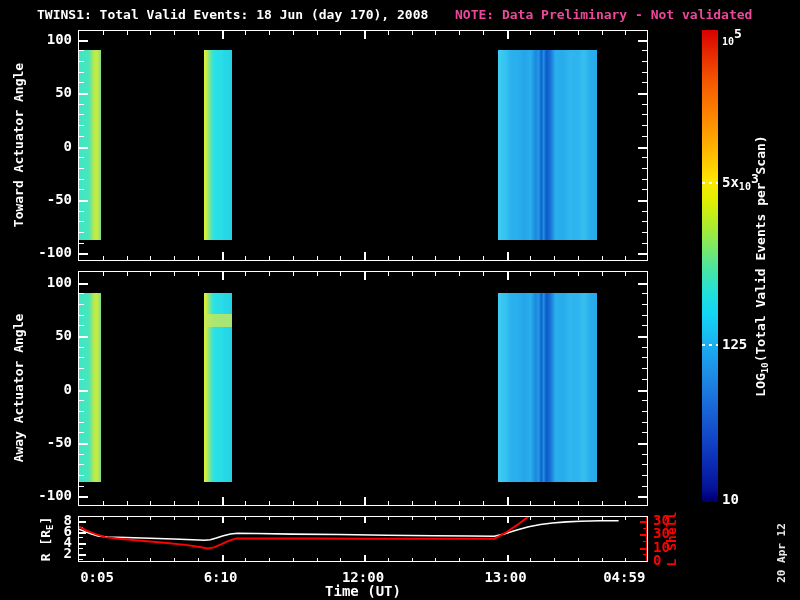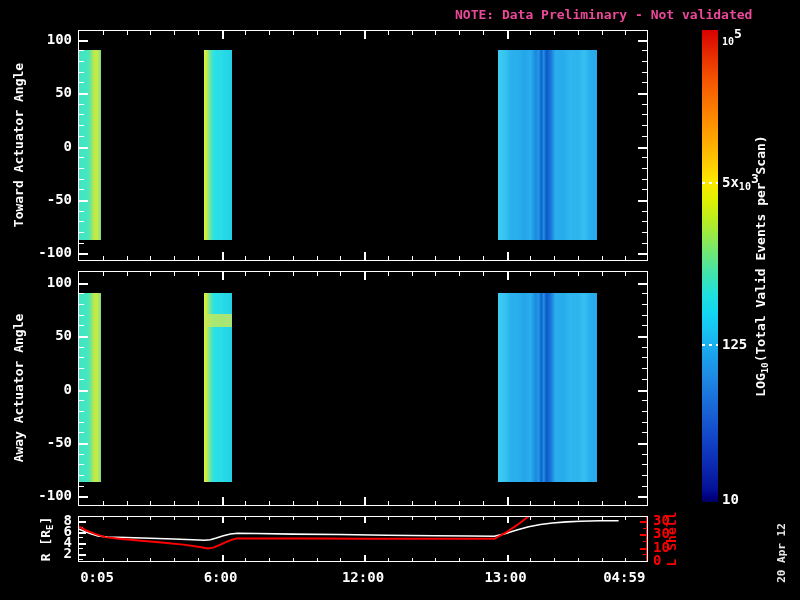--- a/index.html
+++ b/index.html
@@ -24,20 +24,21 @@
   .cb-base{font-size:10px;position:relative;top:3px;}
   .cb-exp{font-size:13px;position:relative;top:-4px;}
   .subsc{font-size:9px;position:relative;top:3px;}
   #datestamp{font-size:11px;color:#e8e8e8;}
   svg{position:absolute;left:0;top:0;}
 </style>
 </head>
 <body>
 
 <div id="fig">
+  <div id="title" style="color: rgb(255, 255, 255);">TWINS1: Total Valid Events: 18 Jun (day 170), 2008</div>
   <div id="note" style="color: #ec4899;">NOTE: Data Preliminary - Not validated</div>
 
   <div class="vlabel" id="ylab1" style="left:18px;top:145px;">Toward Actuator Angle</div>
   <div class="vlabel" id="ylab2" style="left:18px;top:388px;">Away Actuator Angle</div>
   <div class="vlabel" id="rlab" style="left:46px;top:539px;">R [R<span class="subsc">E</span>]</div>
   <div class="vlabel" id="llab" style="left: 671px; top: 539px; color: rgb(255, 0, 0);">L Shell</div>
 
   <div class="panel" id="p1" style="left:78px;top:30px;width:570px;height:231px;">
       <div class="band" style="left: 0px; top: 18.7153px; width: 22.0875px; height: 189.826px; background: linear-gradient(90deg, rgb(65, 229, 195) 0%, rgb(69, 231, 193) 38%, rgb(102, 231, 156) 52%, rgb(171, 232, 94) 64%, rgb(198, 235, 66) 74%, rgb(192, 234, 72) 85%, rgb(147, 227, 115) 94%, rgb(120, 221, 141) 100%);"></div>
       <div class="band" style="left: 125.162px; top: 18.7153px; width: 28.025px; height: 189.826px; background: linear-gradient(90deg, rgb(224, 241, 56) 0%, rgb(212, 238, 64) 6%, rgb(180, 233, 94) 12%, rgb(127, 231, 146) 19%, rgb(73, 229, 198) 27%, rgb(44, 226, 227) 36%, rgb(39, 223, 232) 50%, rgb(44, 221, 229) 62%, rgb(35, 216, 232) 74%, rgb(43, 213, 227) 86%, rgb(30, 209, 233) 100%);"></div>
@@ -288,20 +289,21 @@
       <div class="tick" style="left: 522.5px; top: 0px; width: 1px; height: 3px;"></div>
       <div class="tick" style="left: 522.5px; bottom: 0px; width: 1px; height: 3px;"></div>
       <div class="tick" style="left: 546.25px; top: 0px; width: 1px; height: 3px;"></div>
       <div class="tick" style="left: 546.25px; bottom: 0px; width: 1px; height: 3px;"></div>
       <svg viewBox="0 0 570 46" width="100%" height="100%" preserveAspectRatio="none">
         <polyline points="0.0,12.8 5.9,15.3 11.9,17.5 19.0,19.9 28.5,20.8 47.5,21.5 71.3,22.3 95.0,23.0 114.0,23.7 125.9,24.3 131.8,23.7 137.8,21.9 144.9,19.5 152.0,17.8 159.1,17.1 178.1,17.3 213.8,17.9 261.3,18.4 308.8,19.0 356.3,19.5 391.9,19.8 416.8,20.1 427.5,17.5 439.4,13.6 451.3,10.3 463.1,7.9 475.0,6.2 489.3,5.1 503.5,4.5 522.5,4.0 541.5,4.0" fill="none" stroke="#ffffff" stroke-width="1.6"></polyline>
         <polyline points="0.0,10.0 7.1,14.0 16.6,18.0 26.1,21.1 38.0,22.4 59.4,24.5 83.1,26.7 106.9,29.1 121.1,31.3 129.4,32.9 135.4,31.7 142.5,28.7 149.6,25.3 157.9,22.4 190.0,22.4 237.5,22.5 285.0,22.7 332.5,22.7 380.0,22.8 416.8,22.8 429.9,15.3 441.8,6.7 451.3,-0.7 454.8,-3.3" fill="none" stroke="#ff0000" stroke-width="2"></polyline>
       </svg>
     </div>
 
+  <div id="xlab">Time (UT)</div>
 
   <div id="cbar" style="left: 702px; top: 30px; width: 16px; height: 472px; background: linear-gradient(rgb(216, 0, 0) 0%, rgb(230, 42, 0) 5%, rgb(245, 88, 0) 11%, rgb(253, 133, 0) 18%, rgb(255, 179, 0) 25%, rgb(253, 232, 0) 32%, rgb(224, 240, 0) 36%, rgb(178, 236, 40) 41%, rgb(124, 232, 102) 46%, rgb(70, 228, 166) 51%, rgb(31, 224, 220) 56%, rgb(19, 214, 242) 60%, rgb(24, 192, 242) 64%, rgb(27, 166, 238) 68%, rgb(30, 140, 228) 73%, rgb(26, 108, 216) 79%, rgb(19, 72, 200) 86%, rgb(11, 42, 178) 92%, rgb(5, 20, 152) 97%, rgb(0, 0, 128) 99%, rgb(0, 0, 96) 100%);"></div>
   <div class="vlabel" id="cblab" style="left:761px;top:266px;">LOG<span class="subsc">10</span>(Total Valid Events per Scan)</div>
 
   <div class="vlabel" id="datestamp" style="left:781px;top:553px;">20 Apr 12</div>
 <div class="ylabelbox" style="left: 30px; top: 31.5556px;">100</div>
     <div class="ylabelbox" style="left: 30px; top: 85.0278px;">50</div>
     <div class="ylabelbox" style="left: 30px; top: 138.5px;">0</div>
     <div class="ylabelbox" style="left: 30px; top: 191.972px;">-50</div>
     <div class="ylabelbox" style="left: 30px; top: 245.444px;">-100</div>
@@ -312,21 +314,21 @@
     <div class="ylabelbox" style="left: 30px; top: 488.318px;">-100</div>
     <div class="ylabelbox" style="left: 30px; top: 545.987px;">2</div>
     <div class="ylabelbox" style="left: 30px; top: 534.995px;">4</div>
     <div class="ylabelbox" style="left: 30px; top: 524.004px;">6</div>
     <div class="ylabelbox" style="left: 30px; top: 513.012px;">8</div>
     <div class="tlabel" style="left: 653px; top: 553px; color: rgb(255, 0, 0);">0</div>
     <div class="tlabel" style="left: 653px; top: 539.667px; color: rgb(255, 0, 0);">10</div>
     <div class="tlabel" style="left: 653px; top: 526.333px; color: rgb(255, 0, 0);">30</div>
     <div class="tlabel" style="left: 653px; top: 513px; color: rgb(255, 0, 0);">30</div>
     <div class="xtlabel" style="left: 65px; top: 570px;">0:05</div>
-    <div class="xtlabel" style="left: 188.5px; top: 570px;">6:00</div>
+    <div class="xtlabel" style="left: 188.5px; top: 570px;">6:10</div>
     <div class="xtlabel" style="left: 331px; top: 570px;">12:00</div>
     <div class="xtlabel" style="left: 473.5px; top: 570px;">13:00</div>
     <div class="xtlabel" style="left: 592.25px; top: 570px;">04:59</div>
     <div class="cblab" style="left: 722px; top: 30px;"><span class="cb-base">10</span><span class="cb-exp">5</span></div>
     <div class="cbdash" style="left: 702px; top: 182.4px; width: 16px;"></div>
     <div class="cblab" style="left: 722px; top: 175.4px;">5x<span class="cb-base">10</span><span class="cb-exp">3</span></div>
     <div class="cbdash" style="left: 702px; top: 343.824px; width: 16px;"></div>
     <div class="cblab" style="left: 722px; top: 336.824px;">125</div>
     <div class="cblab" style="left: 722px; top: 492px;">10</div>
   </div>

